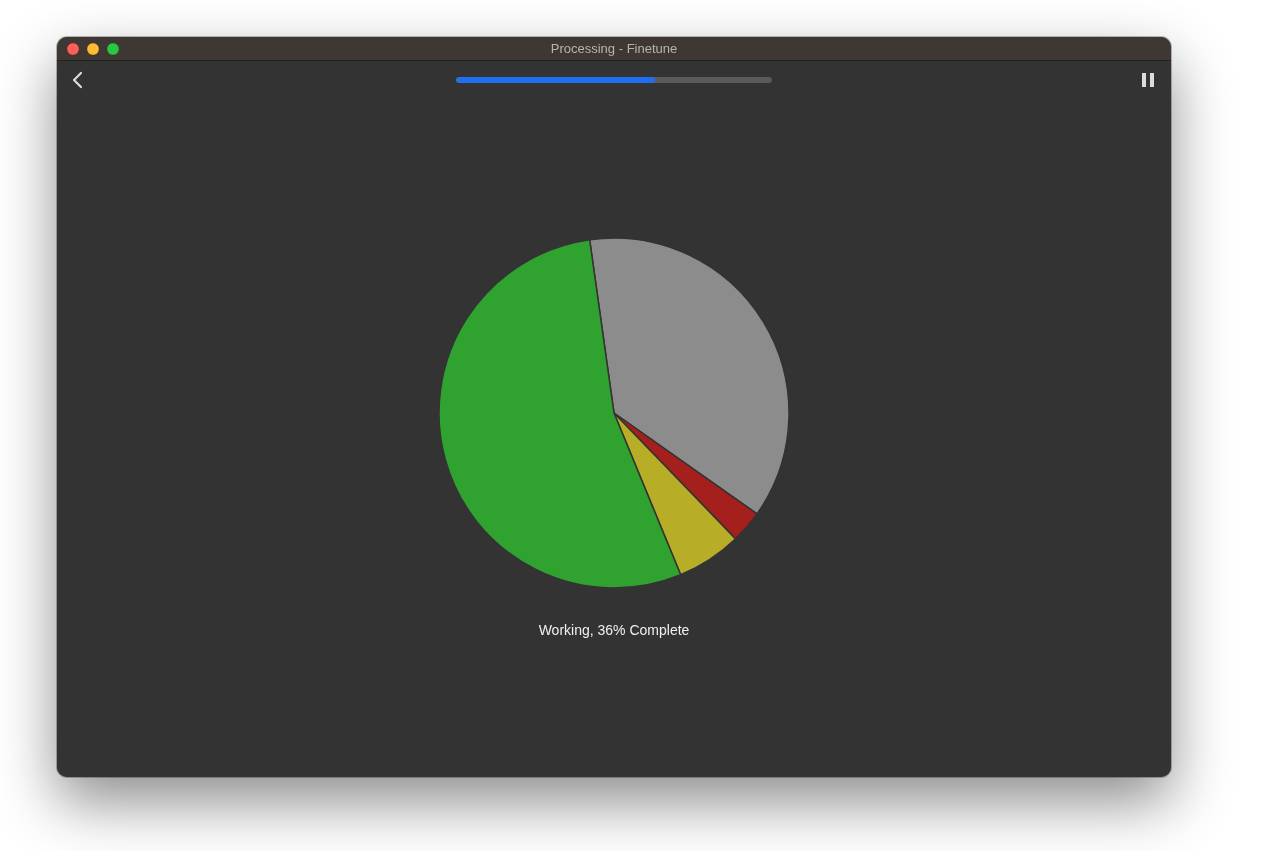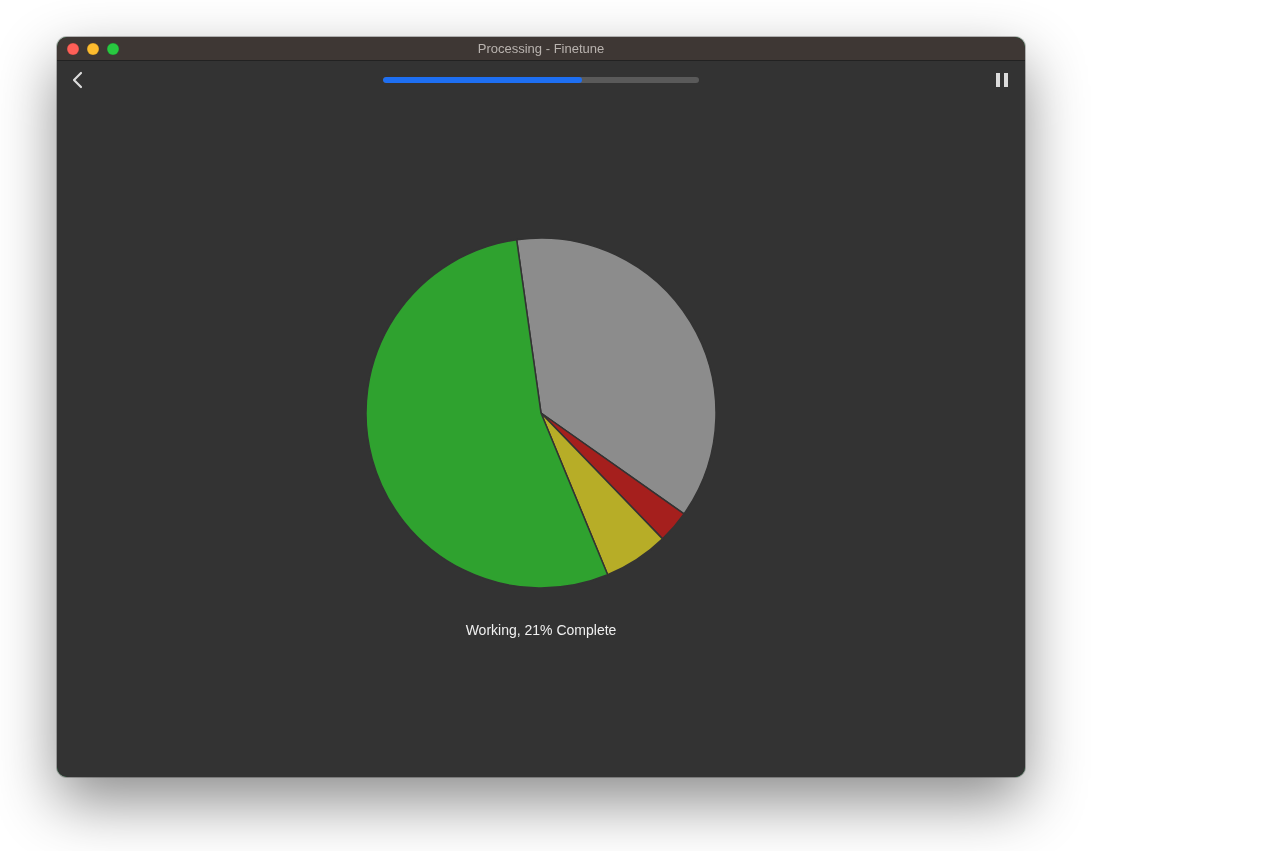--- a/index.html
+++ b/index.html
@@ -8,21 +8,21 @@
     background: #ffffff;
     width: 1265px;
     height: 851px;
     font-family: -apple-system, "Helvetica Neue", Arial, sans-serif;
     overflow: hidden;
   }
   .window {
     position: absolute;
     left: 57px;
     top: 37px;
-    width: 968px;
+    width: 1114px;
     height: 740px;
     background: #15803d;
     border-radius: 10px;
     box-shadow: 0 25px 60px rgba(0,0,0,0.45), 0 0 0 1px rgba(0,0,0,0.25);
     overflow: hidden;
     display: flex;
     flex-direction: column;
   }
   .titlebar {
     height: 23px;
@@ -163,16 +163,16 @@
 
   <div class="content">
     <div class="chart-holder">
       <svg id="pie-svg" width="350" height="350" viewBox="0 0 350 350">
           <path d="M 175 175 L 150.64470733198857 1.703087970225198 A 175 175 0 0 1 318.0003572086475 275.8756553297138 Z" fill="#8c8c8c" stroke="#333333" stroke-width="1.5"></path>
           <path d="M 175 175 L 318.0003572086475 275.8756553297138 A 175 175 0 0 1 296.5652148303245 300.88446505926396 Z" fill="#a51f1d" stroke="#333333" stroke-width="1.5"></path>
           <path d="M 175 175 L 296.5652148303245 300.88446505926396 A 175 175 0 0 1 241.68731586129792 336.7955558821548 Z" fill="#b7ad27" stroke="#333333" stroke-width="1.5"></path>
           <path d="M 175 175 L 241.68731586129792 336.7955558821548 A 175 175 0 1 1 150.64470733198863 1.703087970225198 Z" fill="#2fa22f" stroke="#333333" stroke-width="1.5"></path>
         </svg>
     </div>
-    <div class="status-text">Working, 21% Complete</div>
+    <div class="status-text">Working, 36% Complete</div>
   </div>
 
 </div>
 
 </body></html>

